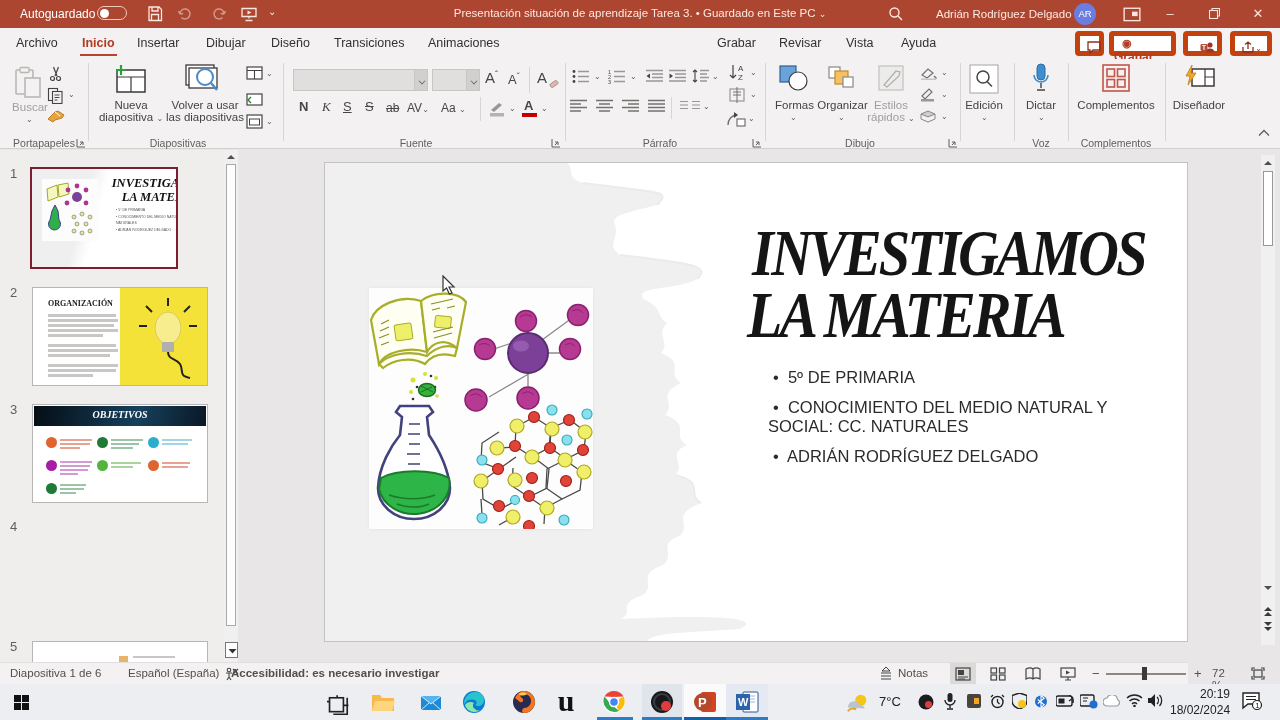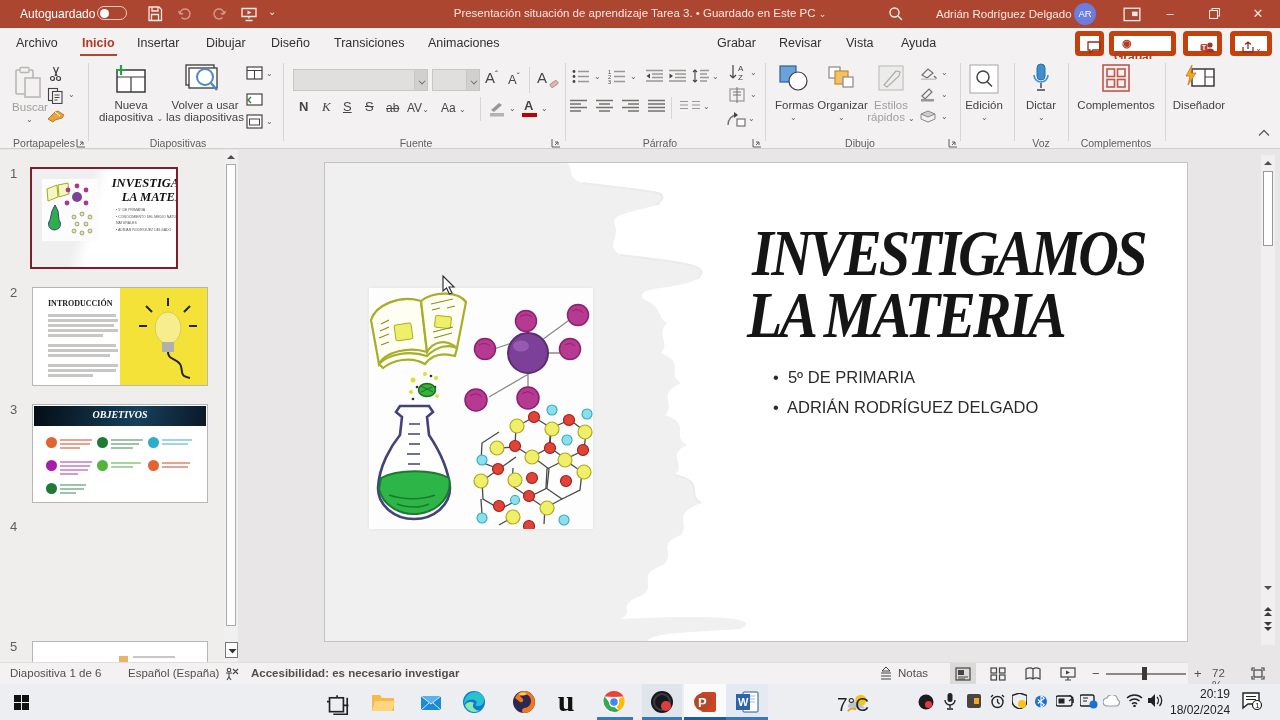--- a/index.html
+++ b/index.html
@@ -406,21 +406,21 @@
               <circle cx="46" cy="50" r="2"></circle>
             </g>
         </svg>
         <div class="abs" style="left:78px;top:8px;width:98px;font-family:'Liberation Serif',serif;font-style:italic;font-weight:bold;font-size:12.5px;line-height:1.1;text-align:center;color:#111">INVESTIGAMOS LA MATERIA</div>
         <div class="abs" style="left:84px;top:38px;width:92px;font-size:3.5px;color:#555;line-height:1.9">• 5º DE PRIMARIA<br>• CONOCIMIENTO DEL MEDIO NATURAL Y SOCIAL: CC. NATURALES<br>• ADRIÁN RODRÍGUEZ DELGADO</div>
       </div>
 
       <div class="thumbnum" style="top:135px">2</div>
       <div class="thumb" style="left:32px;top:137px;width:176px;height:99px">
         <div class="abs" style="left:50%;top:0;width:50%;height:100%;background:#f5e239"></div>
-        <div class="abs" style="left:15px;top:11px;font-family:'Liberation Serif',serif;font-weight:bold;font-size:8px;color:#222">INTRODUCCIÓN</div>
+        <div class="abs" style="left:15px;top:11px;font-family:'Liberation Serif',serif;font-weight:bold;font-size:8px;color:#222">ORGANIZACIÓN</div>
         <div class="abs" style="left:15px;top:26px;width:68px;height:2.5px;background:#c9c7c5"></div>
         <div class="abs" style="left:15px;top:31px;width:70px;height:2.5px;background:#c9c7c5"></div>
         <div class="abs" style="left:15px;top:36px;width:66px;height:2.5px;background:#c9c7c5"></div>
         <div class="abs" style="left:15px;top:41px;width:70px;height:2.5px;background:#c9c7c5"></div>
         <div class="abs" style="left:15px;top:46px;width:55px;height:2.5px;background:#c9c7c5"></div>
         <div class="abs" style="left:15px;top:56px;width:68px;height:2.5px;background:#c9c7c5"></div>
         <div class="abs" style="left:15px;top:61px;width:70px;height:2.5px;background:#c9c7c5"></div>
         <div class="abs" style="left:15px;top:66px;width:62px;height:2.5px;background:#c9c7c5"></div>
         <div class="abs" style="left:15px;top:76px;width:70px;height:2.5px;background:#c9c7c5"></div>
         <div class="abs" style="left:15px;top:81px;width:68px;height:2.5px;background:#c9c7c5"></div>
@@ -596,20 +596,21 @@
 
       <svg class="abs" style="left:117px;top:112px" width="14" height="20" viewBox="0 0 14 20">
           <path d="M1 1l11 11H7l3 6-2.6 1L4.5 13 1 16z" fill="#fff" stroke="#333" stroke-width="1.2"></path>
         </svg>
 
       <div class="title-script" style="left:427px;top:52px;font-size:66px;letter-spacing:-3.2px;transform:scaleX(0.853);transform-origin:left top">INVESTIGAMOS</div>
       <div class="title-script" style="left:422px;top:114px;font-size:66px;letter-spacing:-3.2px;transform:scaleX(0.875);transform-origin:left top">LA MATERIA</div>
 
       <div class="bullets">
         <li>•&nbsp; 5º DE PRIMARIA</li>
+        <li style="margin-left:-5px"><span style="margin-left:5px">•&nbsp; CONOCIMIENTO DEL MEDIO NATURAL Y</span><br>SOCIAL: CC. NATURALES</li>
         <li>•&nbsp; ADRIÁN RODRÍGUEZ DELGADO</li>
       </div>
     </div>
     <div id="mscroll">
       <div class="abs" style="left:0;top:0;width:14px;height:445px;background:#f0f0f0"></div>
       <svg class="abs" style="left:1px;top:3px" width="12" height="10">
           <path d="M2 7l4-4 4 4z" fill="#505050"></path>
         </svg>
       <div class="abs" style="left:1.5px;top:16px;width:10px;height:75px;background:#fff;border:1px solid #999"></div>
       <svg class="abs" style="left:1px;top:428px" width="12" height="10">
@@ -624,21 +625,21 @@
     </div>
   </div>
 
   <div id="statusbar">
     <span class="abs" style="left:10px;top:4px">Diapositiva 1 de 6</span>
     <span class="abs" style="left:128px;top:4px">Español (España)</span>
     <svg class="abs" style="left:224px;top:4px" width="15" height="14" viewBox="0 0 15 14">
         <circle cx="5" cy="3" r="1.8" fill="none" stroke="#444" stroke-width="1.1"></circle>
         <path d="M2 6h6 M5 6v4 M3 13l2-3 2 3 M9 2l5 5 M9 7l5-5" stroke="#444" stroke-width="1.1" fill="none"></path>
       </svg>
-    <span class="abs" style="left:251px;top:4px;font-weight:bold">Accesibilidad: es necesario investigar</span>
+    <span class="abs" style="left:231px;top:4px;font-weight:bold">Accesibilidad: es necesario investigar</span>
     <svg class="abs" style="left:878px;top:4px" width="16" height="14" viewBox="0 0 16 14">
         <path d="M3 6h10 M3 9h10 M3 12h10" stroke="#444" stroke-width="1.2"></path>
         <path d="M8 0l-4 4h8z" fill="none" stroke="#444" stroke-width="1"></path>
       </svg>
     <span class="abs" style="left:898px;top:4px">Notas</span>
     <div class="abs" style="left:950px;top:0;width:26px;height:21px;background:#dcdad9"></div>
     <svg class="abs" style="left:955px;top:4px" width="16" height="14" viewBox="0 0 16 14">
         <rect x="1" y="1" width="14" height="12" fill="none" stroke="#444" stroke-width="1.2"></rect>
         <rect x="3" y="3" width="6" height="5" fill="#444"></rect>
         <path d="M3 10h10 M3 12h7" stroke="#444" stroke-width="1"></path>
@@ -734,21 +735,21 @@
     <div class="abs" style="left:597px;top:33px;width:36px;height:3px;background:#2f7cc0"></div>
     <div class="abs" style="left:642px;top:33px;width:40px;height:3px;background:#2f7cc0"></div>
     <div class="abs" style="left:684px;top:33px;width:42px;height:3px;background:#1460a8"></div>
     <div class="abs" style="left:726px;top:33px;width:42px;height:3px;background:#2f7cc0"></div>
 
     <svg class="tbicon" style="left:846px;top:7px" width="26" height="22" viewBox="0 0 26 22">
         <circle cx="16" cy="8" r="6" fill="#f5c518"></circle>
         <path d="M2 16c0-4 3-7 7-7 3 0 5 2 6 4 3 0 5 2 5 4z" fill="#b8c4d0"></path>
         <path d="M2 20c2-3 6-4 9-2" stroke="#e8a020" stroke-width="2" fill="none"></path>
       </svg>
-    <span class="tray" style="left:837px;font-size:19px">7°C</span>
+    <span class="tray" style="left:879px;font-size:13px">7°C</span>
 
     <svg class="tray" style="left:918px;top:10px" width="16" height="16" viewBox="0 0 16 16">
         <circle cx="8" cy="8" r="7.5" fill="#1c1c20"></circle>
         <circle cx="10.5" cy="10.5" r="3.5" fill="#e03c3c"></circle>
       </svg>
     <svg class="tray" style="left:944px;top:9px" width="12" height="17" viewBox="0 0 12 17">
         <rect x="3.5" y="0" width="5" height="9" rx="2.5" fill="#222"></rect>
         <path d="M1 7a5 5 0 0 0 10 0 M6 12v3 M3 16h6" stroke="#222" stroke-width="1.4" fill="none"></path>
       </svg>
     <svg class="tray" style="left:967px;top:10px" width="14" height="14" viewBox="0 0 14 14">

